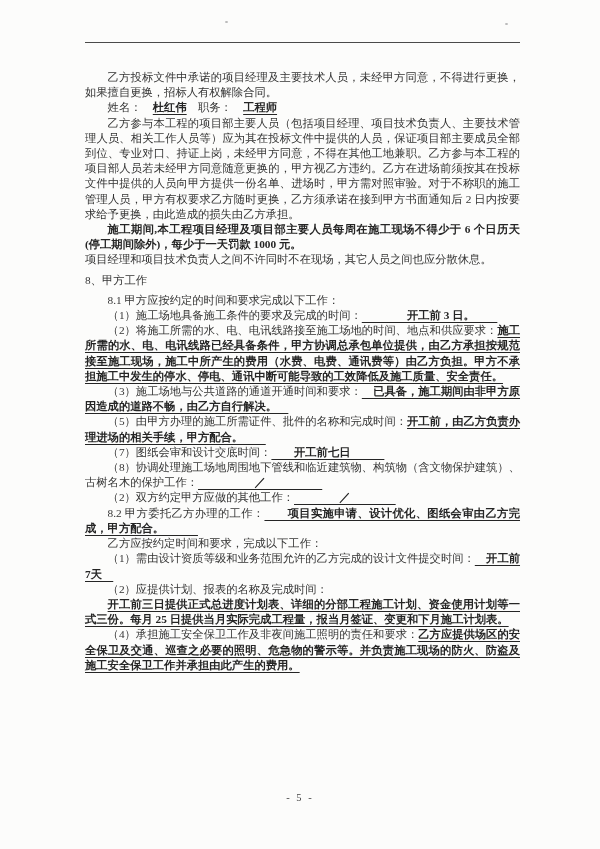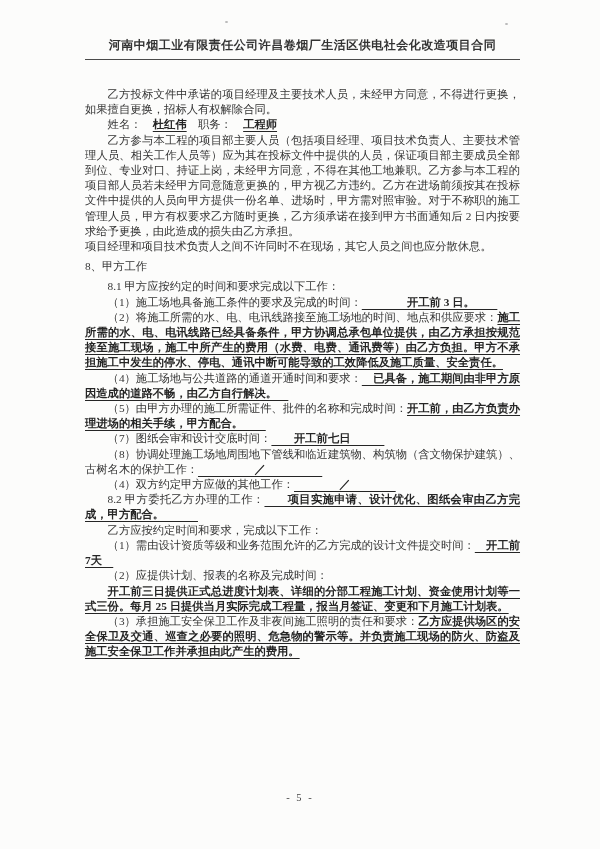--- a/index.html
+++ b/index.html
@@ -67,42 +67,42 @@
   }
 </style>
 </head>
 <body>
 
 <div class="page">
   <div class="speck s1"></div>
   <div class="speck s2"></div>
 
   <div class="doc-header">
-    <div class="title">河南中烟工业有限责任公司许昌卷烟厂生活区供电社会化改造项目合同</div>
     <div class="rule"></div>
   </div>
 
   <div class="doc-body">
       <p class="para indent"><span>乙方投标文件中承诺的项目经理及主要技术人员，未经甲方同意，不得进行更换，如果擅自更换，招标人有权解除合同。</span></p>
       <p class="para indent"><span>姓名：　</span><span class="filled">杜红伟</span><span>　职务：　</span><span class="filled">工程师</span></p>
       <p class="para indent"><span>乙方参与本工程的项目部主要人员（包括项目经理、项目技术负责人、主要技术管理人员、相关工作人员等）应为其在投标文件中提供的人员，保证项目部主要成员全部到位、专业对口、持证上岗，未经甲方同意，不得在其他工地兼职。乙方参与本工程的项目部人员若未经甲方同意随意更换的，甲方视乙方违约。乙方在进场前须按其在投标文件中提供的人员向甲方提供一份名单、进场时，甲方需对照审验。对于不称职的施工管理人员，甲方有权要求乙方随时更换，乙方须承诺在接到甲方书面通知后 2 日内按要求给予更换，由此造成的损失由乙方承担。</span></p>
+      <p class="para indent bold"><span>施工期间,本工程项目经理及项目部主要人员每周在施工现场不得少于 6 个日历天(停工期间除外)，每少于一天罚款 1000 元。</span></p>
       <p class="para"><span>项目经理和项目技术负责人之间不许同时不在现场，其它人员之间也应分散休息。</span></p>
       <p class="para gap-sm"><span>8、甲方工作</span></p>
       <p class="para indent gap-sm"><span>8.1 甲方应按约定的时间和要求完成以下工作：</span></p>
       <p class="para indent"><span>（1）施工场地具备施工条件的要求及完成的时间：</span><span class="filled">　　　　开工前 3 日。　　</span></p>
       <p class="para indent"><span>（2）将施工所需的水、电、电讯线路接至施工场地的时间、地点和供应要求：</span><span class="filled">施工所需的水、电、电讯线路已经具备条件，甲方协调总承包单位提供，由乙方承担按规范接至施工现场，施工中所产生的费用（水费、电费、通讯费等）由乙方负担。甲方不承担施工中发生的停水、停电、通讯中断可能导致的工效降低及施工质量、安全责任。</span></p>
-      <p class="para indent"><span>（4）施工场地与公共道路的通道开通时间和要求：</span><span class="filled">　已具备，施工期间由非甲方原因造成的道路不畅，由乙方自行解决。　</span></p>
+      <p class="para indent"><span>（3）施工场地与公共道路的通道开通时间和要求：</span><span class="filled">　已具备，施工期间由非甲方原因造成的道路不畅，由乙方自行解决。　</span></p>
       <p class="para indent"><span>（5）由甲方办理的施工所需证件、批件的名称和完成时间：</span><span class="filled">开工前，由乙方负责办理进场的相关手续，甲方配合。　　</span></p>
       <p class="para indent"><span>（7）图纸会审和设计交底时间：</span><span class="filled">　　开工前七日　　　</span></p>
       <p class="para indent"><span>（8）协调处理施工场地周围地下管线和临近建筑物、构筑物（含文物保护建筑）、古树名木的保护工作：</span><span class="filled">　　　　　／　　　　　</span></p>
-      <p class="para indent"><span>（4）双方约定甲方应做的其他工作：</span><span class="filled">　　　　／　　　　</span></p>
+      <p class="para indent"><span>（2）双方约定甲方应做的其他工作：</span><span class="filled">　　　　／　　　　</span></p>
       <p class="para indent"><span>8.2 甲方委托乙方办理的工作：</span><span class="filled">　　项目实施申请、设计优化、图纸会审由乙方完成，甲方配合。　　　</span></p>
       <p class="para indent"><span>乙方应按约定时间和要求，完成以下工作：</span></p>
       <p class="para indent"><span>（1）需由设计资质等级和业务范围允许的乙方完成的设计文件提交时间：</span><span class="filled">　开工前 7天　</span></p>
       <p class="para indent"><span>（2）应提供计划、报表的名称及完成时间：</span></p>
       <p class="para indent"><span class="filled">开工前三日提供正式总进度计划表、详细的分部工程施工计划、资金使用计划等一式三份。每月 25 日提供当月实际完成工程量，报当月签证、变更和下月施工计划表。</span></p>
-      <p class="para indent"><span>（3）承担施工安全保卫工作及非夜间施工照明的责任和要求：</span><span class="filled">乙方应提供场区的安全保卫及交通、巡查之必要的照明、危急物的警示等。并负责施工现场的防火、防盗及施工安全保卫工作并承担由此产生的费用。</span></p>
+      <p class="para indent"><span>（4）承担施工安全保卫工作及非夜间施工照明的责任和要求：</span><span class="filled">乙方应提供场区的安全保卫及交通、巡查之必要的照明、危急物的警示等。并负责施工现场的防火、防盗及施工安全保卫工作并承担由此产生的费用。</span></p>
     </div>
 
   <div class="doc-footer">
     <span>- 5 -</span>
   </div>
 </div>
 
 </body></html>

